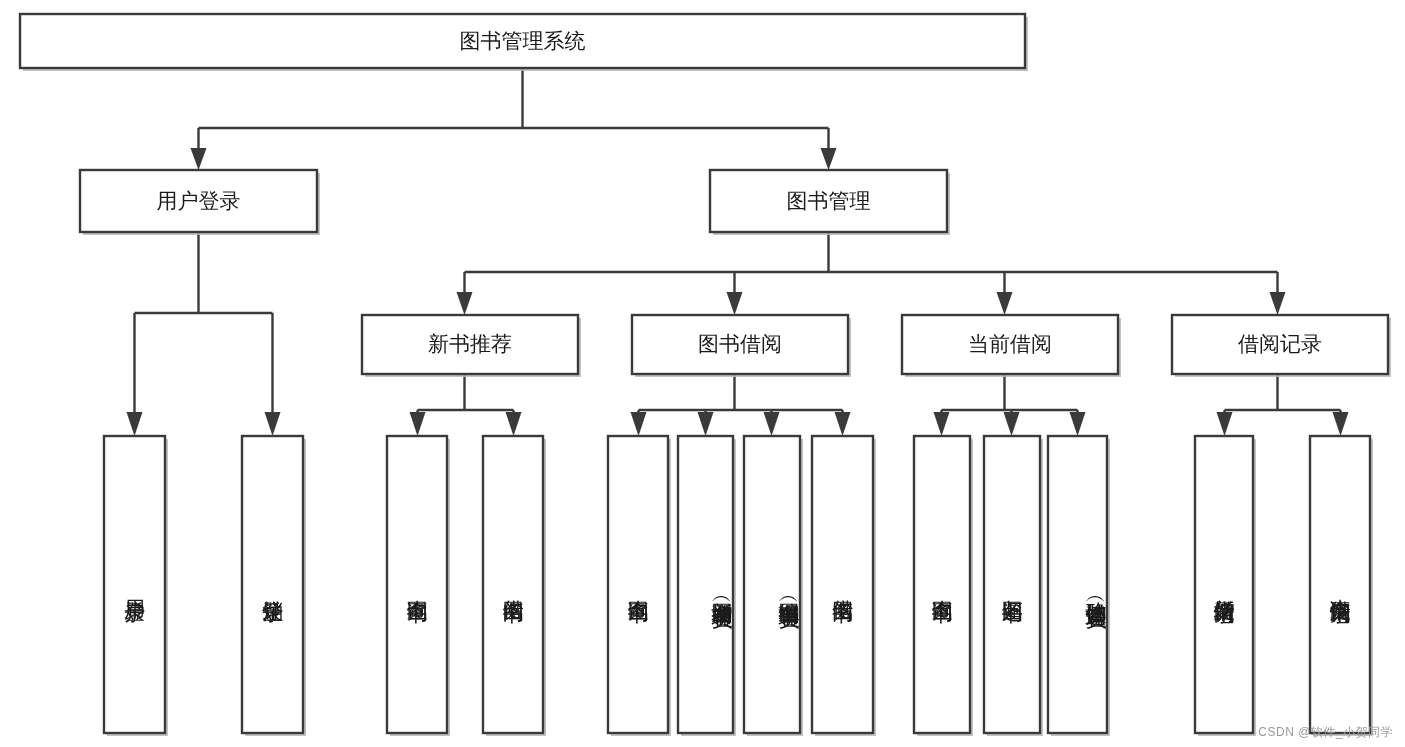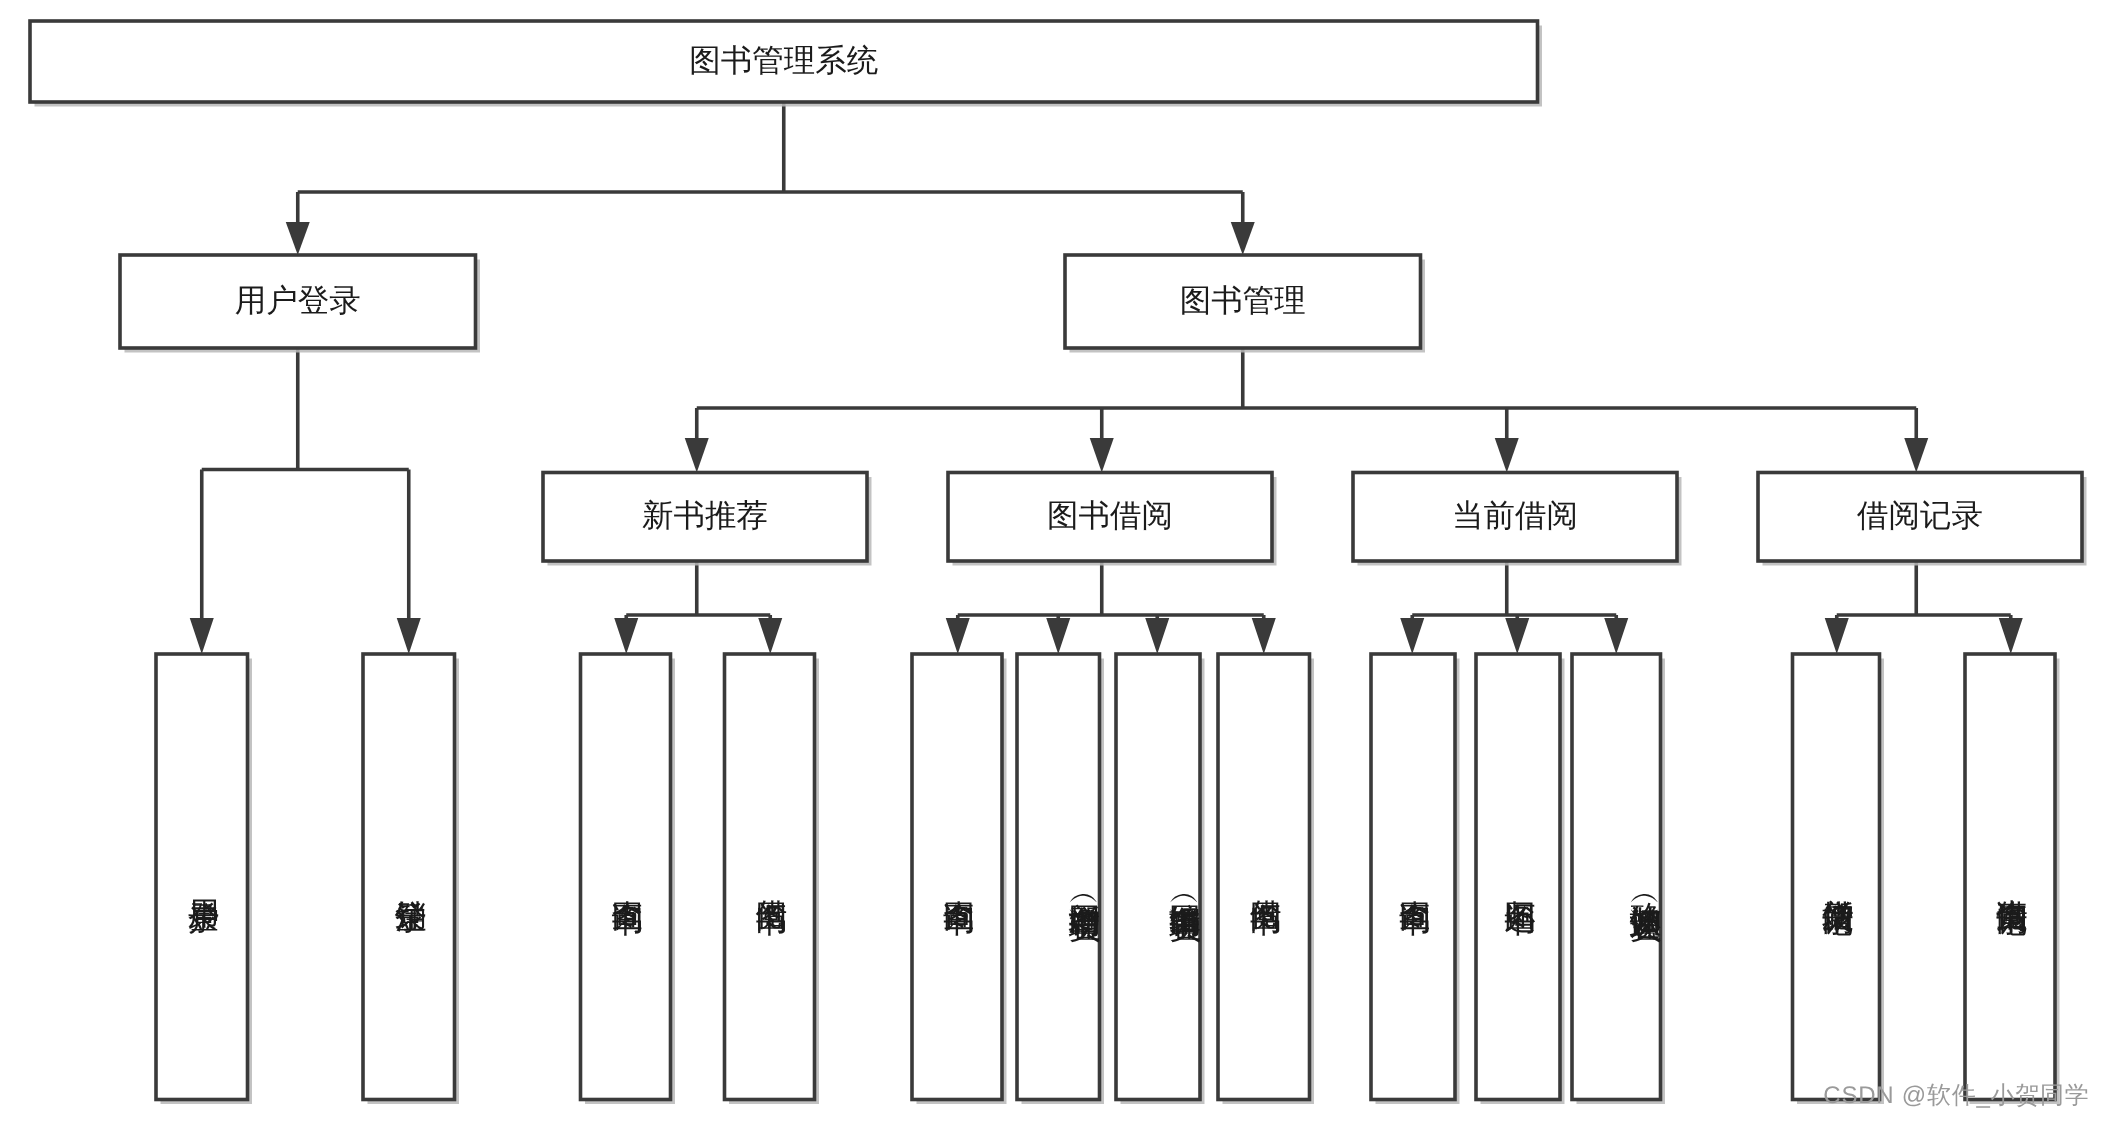--- a/index.html
+++ b/index.html
@@ -67,21 +67,21 @@
     writing-mode: vertical-rl;
     text-orientation: upright;
     letter-spacing: 1px;
     pointer-events: none;
   }
   .watermark {
     position: absolute;
     right: 12px;
     bottom: 6px;
     font-family: "Liberation Sans", "DejaVu Sans", sans-serif;
-    font-size: 16px;
+    font-size: 12px;
     color: #9a9a9a;
     white-space: nowrap;
     letter-spacing: 0.5px;
     text-align: center;
   }
 </style>
 </head>
 <body>
 
 <div id="diagram-root">

